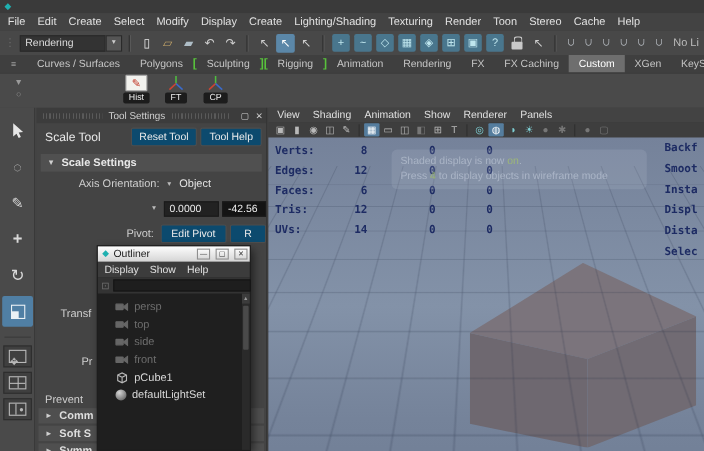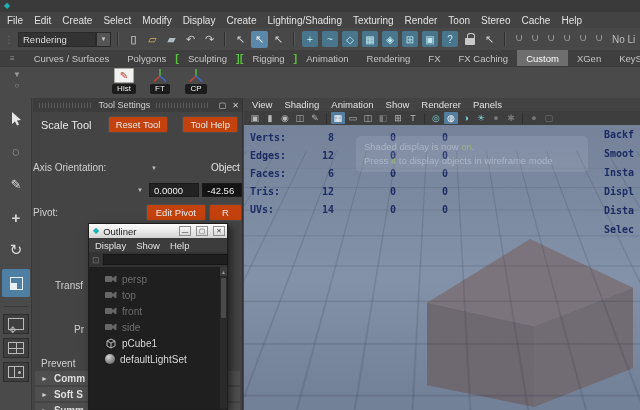--- a/index.html
+++ b/index.html
@@ -80,32 +80,32 @@
   .lb-cross { color:#b9b9b9; font-size:9px; line-height:9px; }
 
   
   .toolsettings { position:absolute; left:33px; top:98px; width:210px; height:312px; background:#444;
                   border-right:1px solid #333; overflow:hidden; }
   .ts-header { position:absolute; left:0; top:0; width:100%; height:14px; background:#3c3c3c;
                display:flex; align-items:center; font-size:9px; color:#cfcfcf; }
   .ts-dots { flex:1; height:5px; margin:0 6px;
              background:repeating-linear-gradient(90deg,#5a5a5a 0 1px,transparent 1px 3px); }
   .ts-hbtn { font-size:8px; color:#cfcfcf; padding:0 3px; }
-  .ts-row1 { position:absolute; left:8px; right:4px; top:18px; display:flex; align-items:center;gap:11px; }
+  .ts-row1 { position:absolute; left:8px; right:4px; top:18px; display:flex; align-items:center; }
   .ts-toolname { font-size:11px; color:#e8e8e8; flex:1; }
-  .btn { background:#c2410c; border:1px solid #4d4d4d; border-radius:2px; color:#ececec;
+  .btn { background:#0c4a6e; border:1px solid #4d4d4d; border-radius:2px; color:#ececec;
          font-size:9.5px; padding:2px 7px; margin-left:3px; white-space:nowrap; }
   .ts-section { position:absolute; left:4px; right:4px; top:42px; height:16px; background:#505050;
                 display:flex; align-items:center; gap:6px; padding-left:6px;
                 font-size:10px; font-weight:bold; color:#e8e8e8; }
   .ts-section .arrow { font-size:7px; color:#cfcfcf; }
   .ts-frow { position:absolute; left:0; right:0; display:flex; align-items:center; }
-  .ts-label { width:118px; font-size:10px; color:#cfcfcf; padding-right:6px; }
+  .ts-label { width:118px; text-align:right; font-size:10px; color:#cfcfcf; padding-right:6px; }
   .dd-arrow { font-size:6px; color:#bbb; margin-right:6px; }
-  .dd-value { font-size:10px; color:#e4e4e4;margin-left:48px; }
+  .dd-value { font-size:10px; color:#e4e4e4; }
   .numfield { background:#222; border:1px solid #1a1a1a; color:#eee; font-size:9.5px;
               width:56px; padding:1px 4px; height:14px; }
   .numfield.dark { background:#141414; width:44px; margin-left:3px; }
   .ts-partial { position:absolute; font-size:10px; color:#cfcfcf; white-space:nowrap; }
   .ts-collapsed { position:absolute; left:2px; right:2px; height:14px; background:#4f4f4f;
                   display:flex; align-items:center; gap:6px; padding-left:6px;
                   font-size:10px; font-weight:bold; color:#dedede; }
   .ts-collapsed .arrow { font-size:7px; color:#cfcfcf; }
 
   
@@ -330,20 +330,24 @@
       <span>Tool Settings</span>
       <div class="ts-dots"></div>
       <span class="ts-hbtn">▢</span>
       <span class="ts-hbtn">✕</span>
     </div>
     <div class="ts-row1">
       <span class="ts-toolname">Scale Tool</span>
       <button class="btn">Reset Tool</button>
       <button class="btn">Tool Help</button>
     </div>
+    <div class="ts-section">
+      <span class="arrow">▼</span>
+      <span>Scale Settings</span>
+    </div>
     <div class="ts-frow" style="top:64px">
       <span class="ts-label">Axis Orientation:</span>
       <span class="dd-arrow">▼</span>
       <span class="dd-value">Object</span>
     </div>
     <div class="ts-frow" style="top:85px">
       <span class="ts-label"></span>
       <span class="dd-arrow">▼</span>
       <span class="numfield">0.0000</span>
       <span class="numfield dark">-42.56</span>
@@ -497,28 +501,28 @@
             <rect x="0" y="1.5" width="7" height="5" rx="0.5"></rect>
             <path d="M7 4 L11 1 V7 Z"></path>
           </svg>
         <span>top</span>
       </div>
       <div class="ol-row muted">
         <svg width="12" height="8" viewBox="0 0 12 8">
             <rect x="0" y="1.5" width="7" height="5" rx="0.5"></rect>
             <path d="M7 4 L11 1 V7 Z"></path>
           </svg>
-        <span>front</span>
+        <span>side</span>
       </div>
       <div class="ol-row muted">
         <svg width="12" height="8" viewBox="0 0 12 8">
             <rect x="0" y="1.5" width="7" height="5" rx="0.5"></rect>
             <path d="M7 4 L11 1 V7 Z"></path>
           </svg>
-        <span>side</span>
+        <span>front</span>
       </div>
       <div class="ol-row">
         <svg width="12" height="12" viewBox="0 0 12 12">
           <path d="M2 4 L6 2 L10 4 L10 9 L6 11 L2 9 Z M2 4 L6 6 L10 4 M6 6 V11" stroke="#b8b8b8" stroke-width="1" fill="none"></path>
         </svg>
         <span>pCube1</span>
       </div>
       <div class="ol-row">
         <div class="set-ic"></div>
         <span>defaultLightSet</span>

